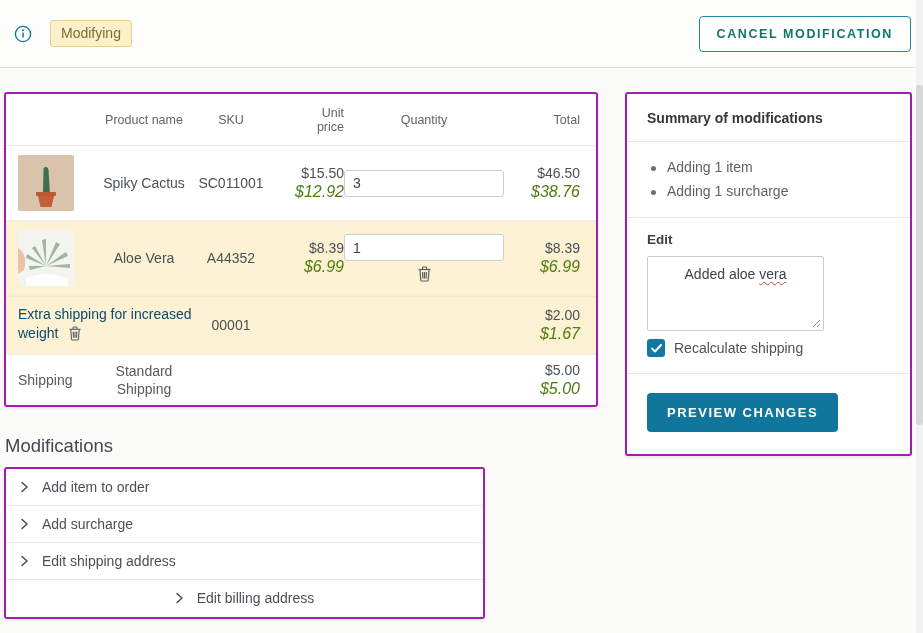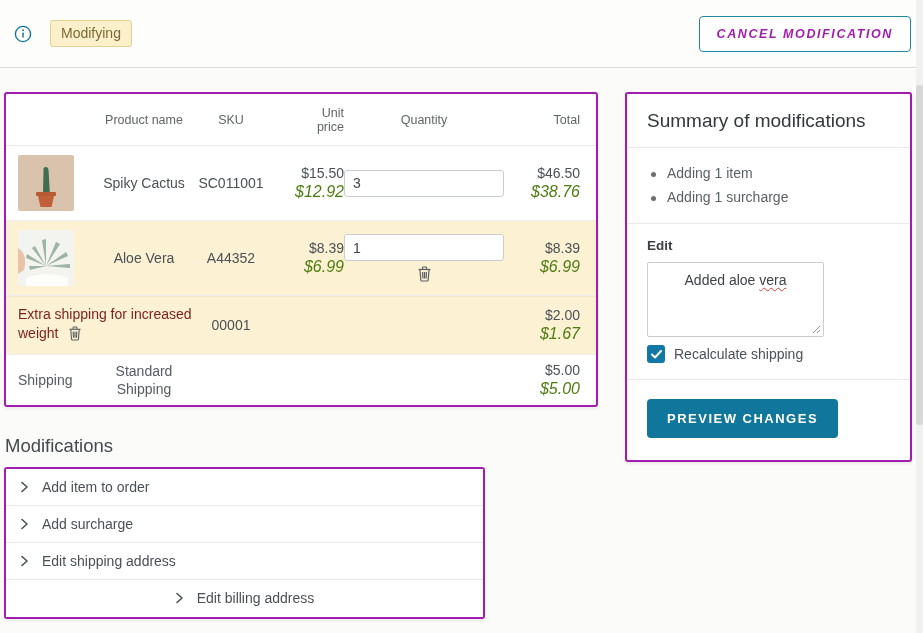--- a/index.html
+++ b/index.html
@@ -26,29 +26,28 @@
     border:1px solid #e6d08f;
     color:#7c6a36;
     border-radius:3px;
     padding:4px 10px 5px;
     font-size:14px;
   }
   .topbar-spacer { flex:1; }
   .btn-outline {
     background:#fff;
     border:1px solid #2187a8;
-    color:#a21caf;
+    color:#0f766e;
     border-radius:4px;
     padding:10px 17px;
     font-size:12.5px;
     font-weight:bold;
     letter-spacing:1.6px;
     font-family:"Liberation Sans", sans-serif;
     cursor:pointer;
-    font-style:italic;
   }
   
   .content { display:flex; padding:24px 11px 0 4px; align-items:flex-start; }
   .left-col { width:594px; }
   .right-col { width:287px; margin-left:27px; }
   .card {
     background:#fff;
     border:2px solid #a21caf;
     border-radius:3px;
     box-shadow:0 2px 3px rgba(0,0,0,0.07);
@@ -71,42 +70,42 @@
   .thumb { width:56px; height:56px; border-radius:2px; overflow:hidden; display:block; }
   .qty-input {
     width:160px; height:27px;
     border:1px solid #c9cdd0; border-radius:3px;
     padding:0 8px; font-size:14px; color:#3f444a;
     font-family:"Liberation Sans", sans-serif;
     background:#fff;
   }
   .trash-btn { margin-top:5px; cursor:pointer; line-height:0; background:none; border:none; }
   .row-surcharge { min-height:52px; border-bottom:1px solid #ededed; }
-  .c-wide { width:190px; padding:8px 0 8px 12px; line-height:1.35; color:#7f1d1d; }
+  .c-wide { width:190px; padding:8px 0 8px 12px; line-height:1.35; color:#0c4a6e; }
   .c-wide .trash-inline { vertical-align:-3px; margin-left:6px; cursor:pointer; }
   .row-ship { min-height:50px; }
   .c-shiplabel { width:86px; padding-left:12px; color:#555b60; }
   .c-shipmethod { width:104px; text-align:center; color:#555b60; line-height:1.3; padding:6px 12px; }
   .spacer { flex:1; }
   
   .mods-title { font-size:18.5px; font-weight:400; color:#43494e; margin:28px 0 10px 1px; }
   .accordion { width:481px; }
   .acc-item {
     display:flex; align-items:center;
     height:37px; padding:0 14px;
     border-bottom:1px solid #e9e9e9;
     cursor:pointer; background:#fff;
   }
   .acc-item:last-child { border-bottom:none;justify-content:center; }
   .chev { margin-right:13px; line-height:0; }
   .acc-label { color:#4a5056; font-size:14px; }
   
   .sum-sec { border-bottom:1px solid #e9e9e9; }
   .sum-sec:last-child { border-bottom:none; }
-  .sum-title { font-size:19px; color:#33383d; padding:16px 20px 15px; font-weight:400; }
+  .sum-title { font-size:14px; color:#33383d; padding:16px 20px 15px; font-weight:700; }
   .sum-list { list-style:none; padding:13px 16px 14px 40px; }
   .sum-list li { position:relative; color:#5c6166; padding:4px 0; }
   .sum-list li::before {
     content:""; position:absolute; left:-16px; top:11px;
     width:5px; height:5px; border-radius:50%; background:#6a6f74;
   }
   .note-sec { padding:14px 20px 16px; }
   .note-label { font-weight:bold; font-size:13.5px; color:#3b4045; margin-bottom:9px; }
   .note-box {
     width:177px; height:75px;

